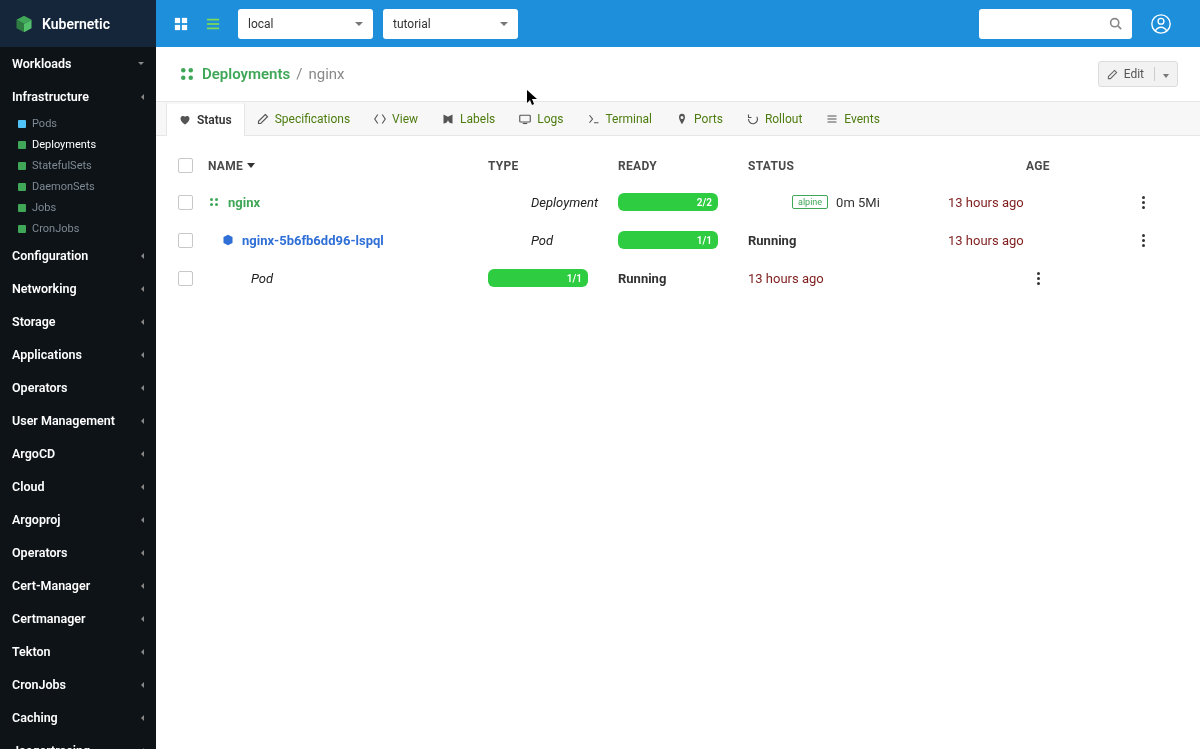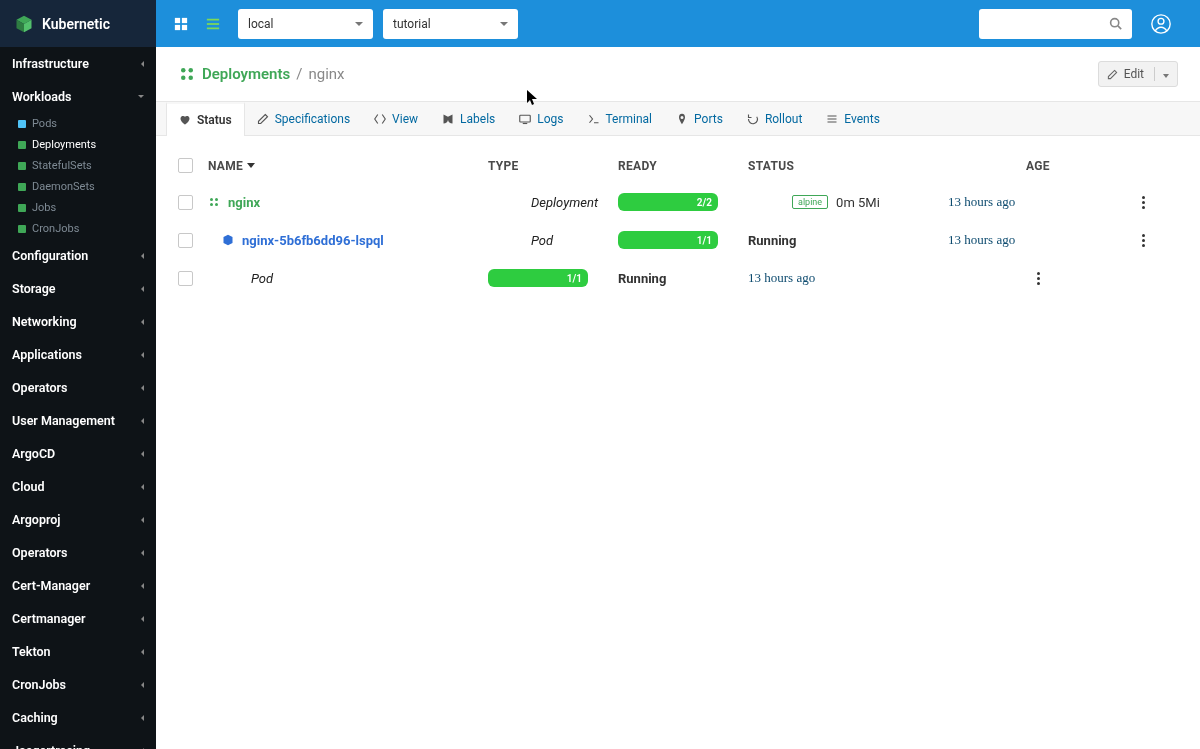--- a/index.html
+++ b/index.html
@@ -35,39 +35,39 @@
   
   .main { flex: 1; display: flex; flex-direction: column; background: #fff; }
   .page-header { display: flex; align-items: center; justify-content: space-between; padding: 14px 22px; border-bottom: 1px solid #e6e6e6; }
   .breadcrumb { display: flex; align-items: center; gap: 6px; font-size: 15px; color: #3fa757; font-weight: 600; }
   .breadcrumb .sep { color: #888; font-weight: 400; }
   .breadcrumb .current { color: #888; font-weight: 400; }
   .edit-btn { display: flex; align-items: center; gap: 6px; background: #f2f2f2; border: 1px solid #dcdcdc; border-radius: 3px; padding: 5px 8px; font-size: 12px; color: #555; cursor: pointer; }
   .edit-btn .split { border-left: 1px solid #ccc; padding-left: 8px; margin-left: 4px; }
 
   .tabs { display: flex; align-items: center; background: #f7f7f7; border-bottom: 1px solid #e6e6e6; padding: 0 10px; font-size: 12px; }
-  .tab { display: flex; align-items: center; gap: 6px; padding: 9px 12px; color: #0369a1; cursor: pointer; }
+  .tab { display: flex; align-items: center; gap: 6px; padding: 9px 12px; color: #4d7c0f; cursor: pointer; }
   .tab.active { background: #fff; border-top: 2px solid #f7f7f7; border-left: 1px solid #e6e6e6; border-right: 1px solid #e6e6e6; margin-bottom: -1px; font-weight: 600; color: #333; }
 
   .table-wrap { padding: 12px 22px; }
   .table-head, .row { display: grid; grid-template-columns: 30px 280px 130px 130px 200px 180px 30px; align-items: center; }
   .table-head { color: #4a4a4a; font-weight: 700; font-size: 12px; padding: 10px 0; letter-spacing: 0.3px; }
   .table-head .sortcol { display: flex; align-items: center; gap: 4px; }
   .row { padding: 10px 0; font-size: 13px; }
   .checkbox { width: 15px; height: 15px; border: 1.5px solid #c8c8c8; border-radius: 2px; }
   .name-cell { display: flex; align-items: center; gap: 8px; }
   .name-link-green { color: #3fa757; font-weight: 700; }
   .name-link-blue { color: #2f6fd6; font-weight: 700; }
   .indent { padding-left: 14px; }
   .type-italic { font-style: italic; color: #222; margin-left: 43px; }
   .badge { display: inline-flex; align-items: center; justify-content: flex-end; background: #2ecc40; color: #fff; font-size: 10px; border-radius: 6px; min-width: 100px; height: 18px; padding: 0 6px; font-weight: 600; }
   .status-bold { font-weight: 700; }
   .statuswrap { display:flex; align-items:center; gap:8px;padding-left:44px; }
   .tag { border: 1px solid #3fa757; color: #3fa757; font-size: 9px; padding: 1px 5px; border-radius: 2px; }
-  .age { color: #0c4a6e; font-family: Liberation Serif, serif; }
+  .age { color: #7f1d1d; }
   .kebab { display: flex; flex-direction: column; gap: 2px; align-items: center; cursor: pointer; }
   .kebab span { width: 3px; height: 3px; background: #333; border-radius: 50%; }
 
   .icon-sm { width: 12px; height: 12px; flex-shrink:0; }
   .cursor-pointer { position: absolute; top: 90px; left: 527px; width: 12px; height: 16px; pointer-events:none; }
 </style>
 </head>
 <body>
 
 <div class="topbar">
@@ -113,27 +113,27 @@
         <circle cx="12" cy="9" r="3.2"></circle>
         <path d="M5.5 20c1.5-3 4-4.5 6.5-4.5s5 1.5 6.5 4.5"></path>
       </svg>
     <span class="caret" style="border-top-color:#fff"></span>
   </div>
 </div>
 
 <div class="body">
   <div class="sidebar" id="sidebar">
       <div class="side-cat">
-        <span>Infrastructure</span>
-        <span class="arrow arrow-left"></span>
-      </div>
-      <div class="side-cat">
         <span>Workloads</span>
         <span class="arrow arrow-down"></span>
       </div>
+      <div class="side-cat">
+        <span>Infrastructure</span>
+        <span class="arrow arrow-left"></span>
+      </div>
       <div class="side-sub">
         <span class="cube" style="background:#4fc3f7"></span>
         <span>Pods</span>
       </div>
       <div class="side-sub active">
         <span class="cube" style="background:#3fa757"></span>
         <span>Deployments</span>
       </div>
       <div class="side-sub">
         <span class="cube" style="background:#3fa757"></span>
@@ -149,25 +149,25 @@
       </div>
       <div class="side-sub">
         <span class="cube" style="background:#3fa757"></span>
         <span>CronJobs</span>
       </div>
       <div class="side-cat">
         <span>Configuration</span>
         <span class="arrow arrow-left"></span>
       </div>
       <div class="side-cat">
+        <span>Networking</span>
+        <span class="arrow arrow-left"></span>
+      </div>
+      <div class="side-cat">
         <span>Storage</span>
-        <span class="arrow arrow-left"></span>
-      </div>
-      <div class="side-cat">
-        <span>Networking</span>
         <span class="arrow arrow-left"></span>
       </div>
       <div class="side-cat">
         <span>Applications</span>
         <span class="arrow arrow-left"></span>
       </div>
       <div class="side-cat">
         <span>Operators</span>
         <span class="arrow arrow-left"></span>
       </div>

